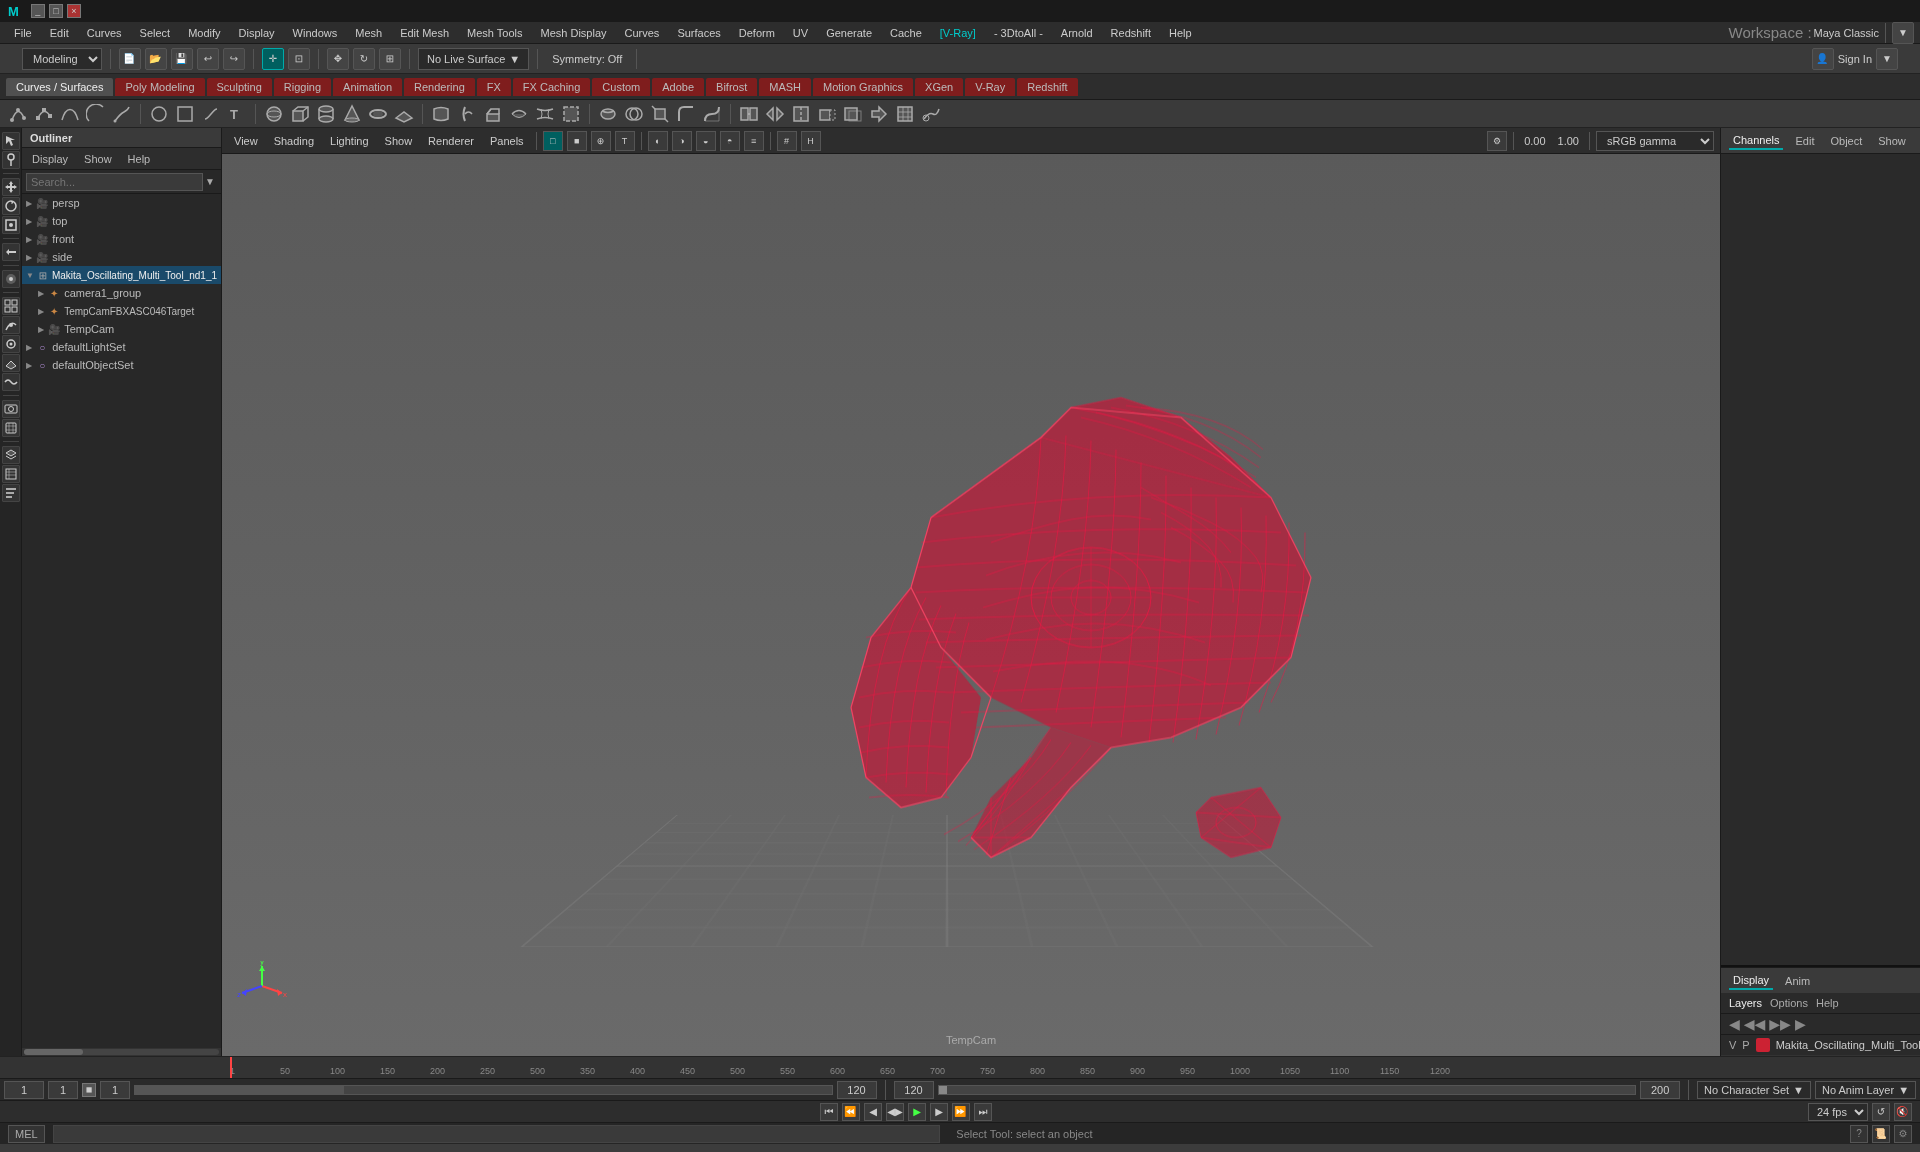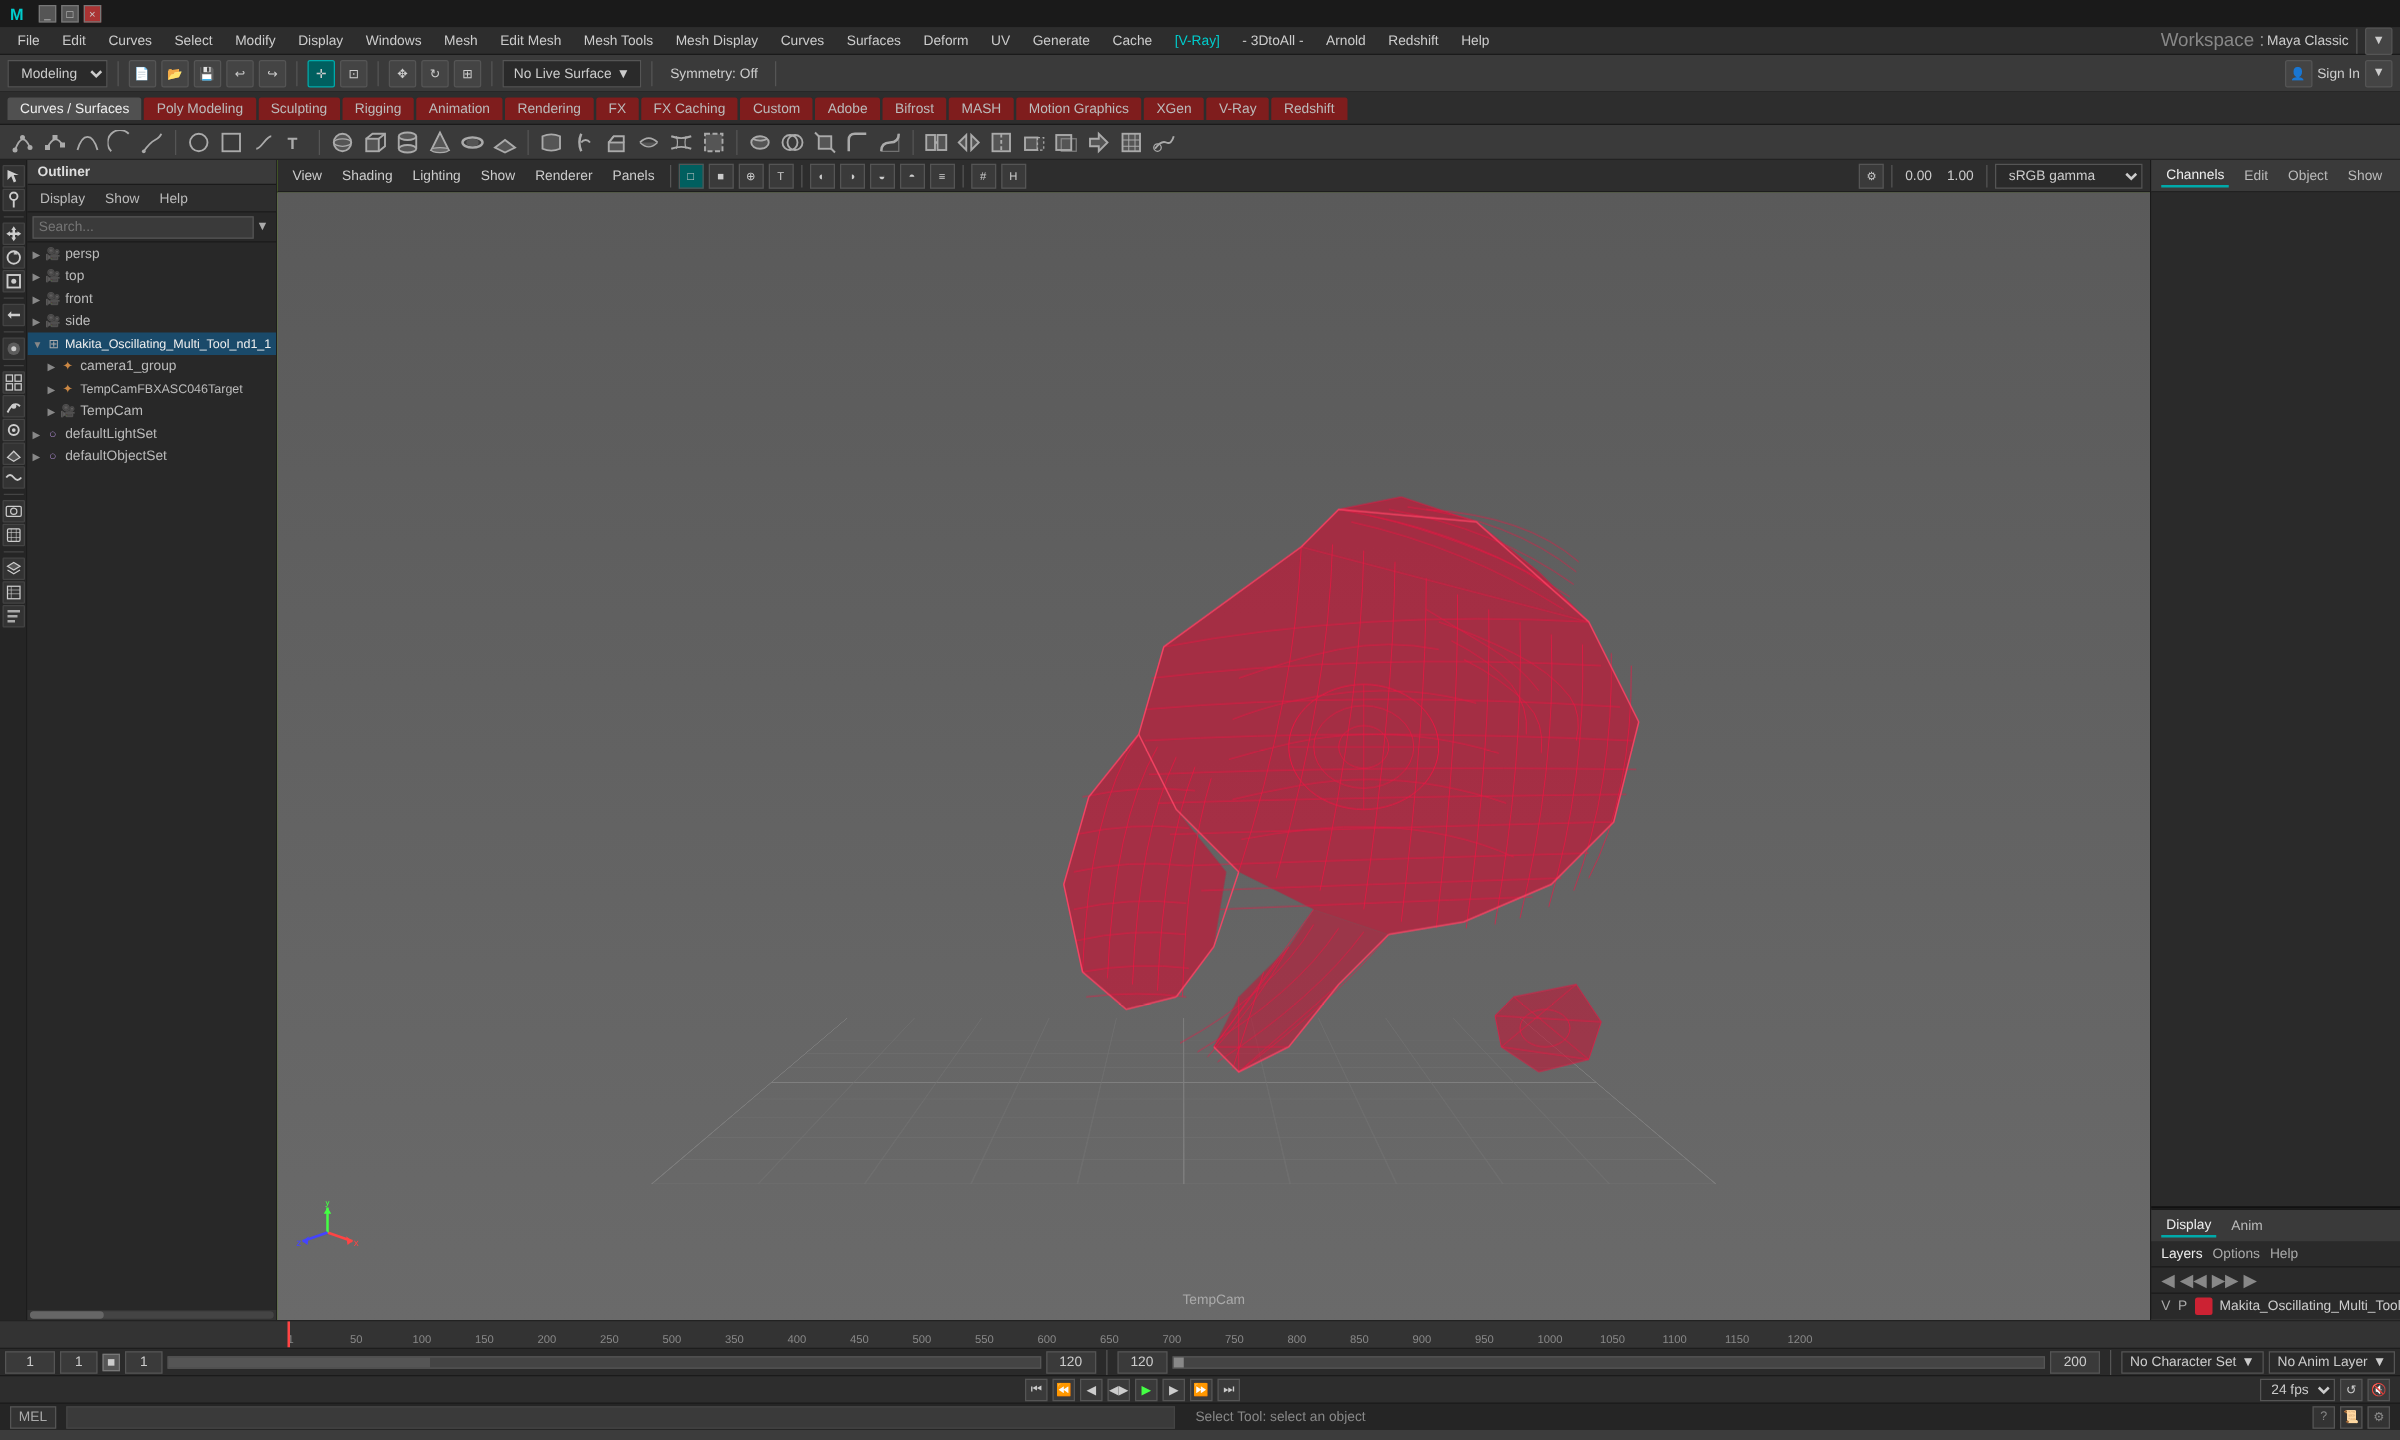--- a/index.html
+++ b/index.html
@@ -66,21 +66,21 @@
       border-radius: 2px;
     }
     .menu-item.highlight { color: #00cccc; }
 
     
     #toolbar-row1 {
       height: 30px;
       background: #3a3a3a;
       display: flex;
       align-items: center;
-      padding: 0 6px;
+      padding: 0 22px;
       gap: 4px;
       border-bottom: 1px solid #222;
     }
     .toolbar-dropdown {
       background: #2a2a2a;
       border: 1px solid #555;
       color: #ccc;
       padding: 2px 6px;
       font-size: 11px;
       height: 22px;

